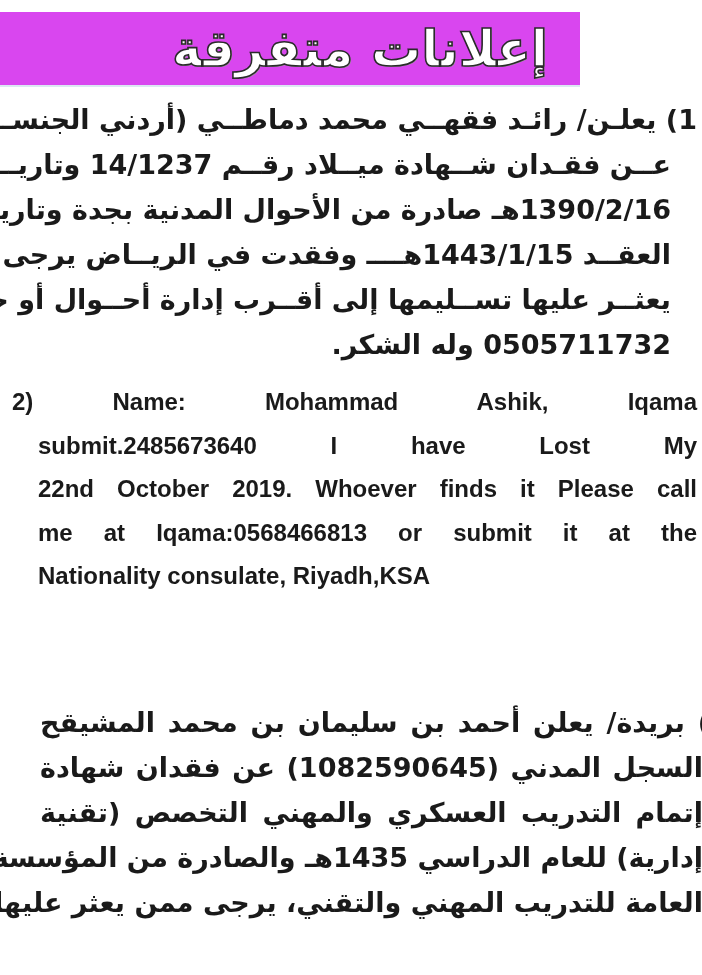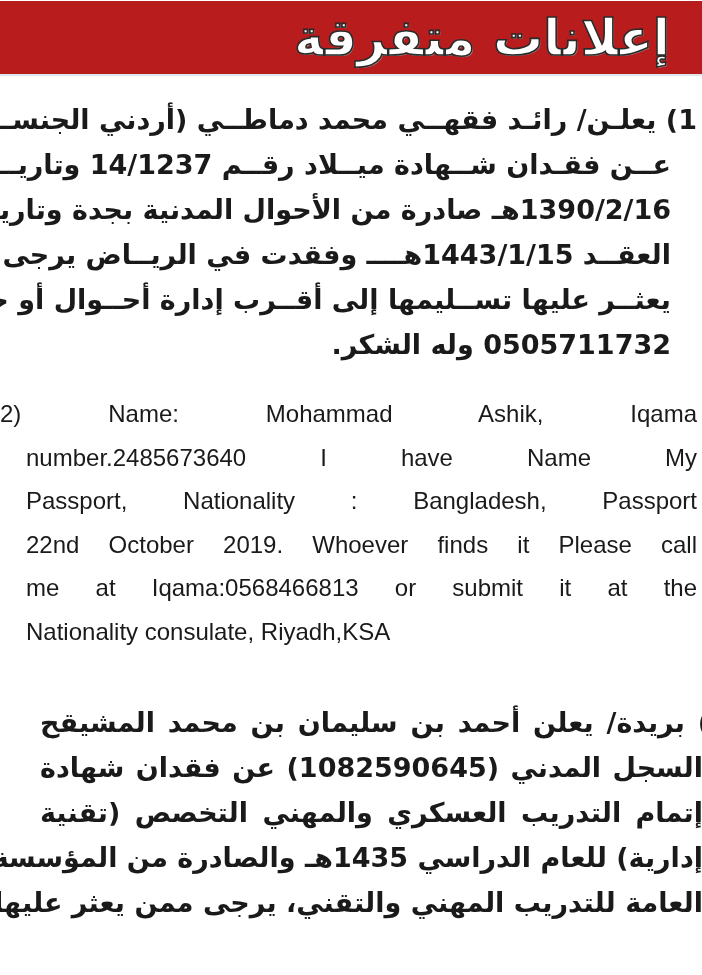--- a/index.html
+++ b/index.html
@@ -10,24 +10,24 @@
   body {
     width: 702px;
     height: 975px;
     overflow: hidden;
     position: relative;
     font-family: "DejaVu Sans", sans-serif;
     color: #1a1a1a;
   }
   .banner {
     position: absolute;
-    left: 0; top: 1px;
-    width: 702px;
+    left: 0; top: 12px;
+    width: 580px;
     height: 73px;
-    background: #b91c1c;
+    background: #d946ef;
     border-bottom: 2px solid #dbe8f2;
   }
   .banner-title {
     position: absolute;
     right: 32px;
     top: 4px;
     direction: rtl;
     font-family: "DejaVu Sans", sans-serif;
     font-weight: bold;
     font-size: 50px;
@@ -62,26 +62,25 @@
   }
   .ad-ar .line.last {
     text-align-last: right;
   }
   .ad-ar .line.indent {
     padding-right: 26px;
   }
   .ad-en {
     direction: ltr;
     font-family: "Liberation Sans", sans-serif;
-    font-weight: normal;
+    font-weight: bold;
     font-size: 24px;
     line-height: 43.5px;
-    padding-left: 0;
+    padding-left: 12px;
     padding-right: 5px;
-    margin-top: 12px;
   }
   .ad-en .line {
     display: block;
     white-space: nowrap;
     text-align: justify;
     text-align-last: justify;
   }
   .ad-en .line.indent { padding-left: 26px; }
   .ad-en .line.last { text-align-last: left; }
 </style>
@@ -96,22 +95,21 @@
   <span class="line">1) يعلـن/ رائـد فقهــي محمد دماطــي (أردني الجنســية)</span>
   <span class="line indent">عــن فقـدان شــهادة ميــلاد رقــم 14/1237 وتاريــخ</span>
   <span class="line indent">1390/2/16هـ صادرة من الأحوال المدنية بجدة وتاريخ</span>
   <span class="line indent">العقــد 1443/1/15هــــ وفقدت في الريــاض يرجى ممن</span>
   <span class="line indent">يعثــر عليها تســليمها إلى أقــرب إدارة أحــوال أو جوال</span>
   <span class="line indent last">0505711732 وله الشكر.</span>
 </div>
 
 <div class="ad ad-en" style="top:380px;">
   <span class="line">2)      Name:      Mohammad      Ashik,      Iqama</span>
-  <span class="line indent">number.2485673640   I   have   Name   My</span>
-  <span class="line indent">Passport,  Nationality : Bangladesh, Passport</span>
+  <span class="line indent">submit.2485673640   I   have   Lost   My</span>
   <span class="line indent">22nd  October 2019. Whoever finds it Please call</span>
   <span class="line indent">me at Iqama:0568466813 or submit it at the</span>
   <span class="line indent last">Nationality consulate, Riyadh,KSA</span>
 </div>
 
 <div class="ad ad-ar" style="top:700px;margin-left:32px;">
   <span class="line">3) بريدة/ يعلن أحمد بن سليمان بن محمد المشيقح</span>
   <span class="line indent">السجل المدني (1082590645) عن فقدان شهادة</span>
   <span class="line indent">إتمام التدريب العسكري والمهني التخصص (تقنية</span>
   <span class="line indent">إدارية) للعام الدراسي 1435هـ والصادرة من المؤسسة</span>

